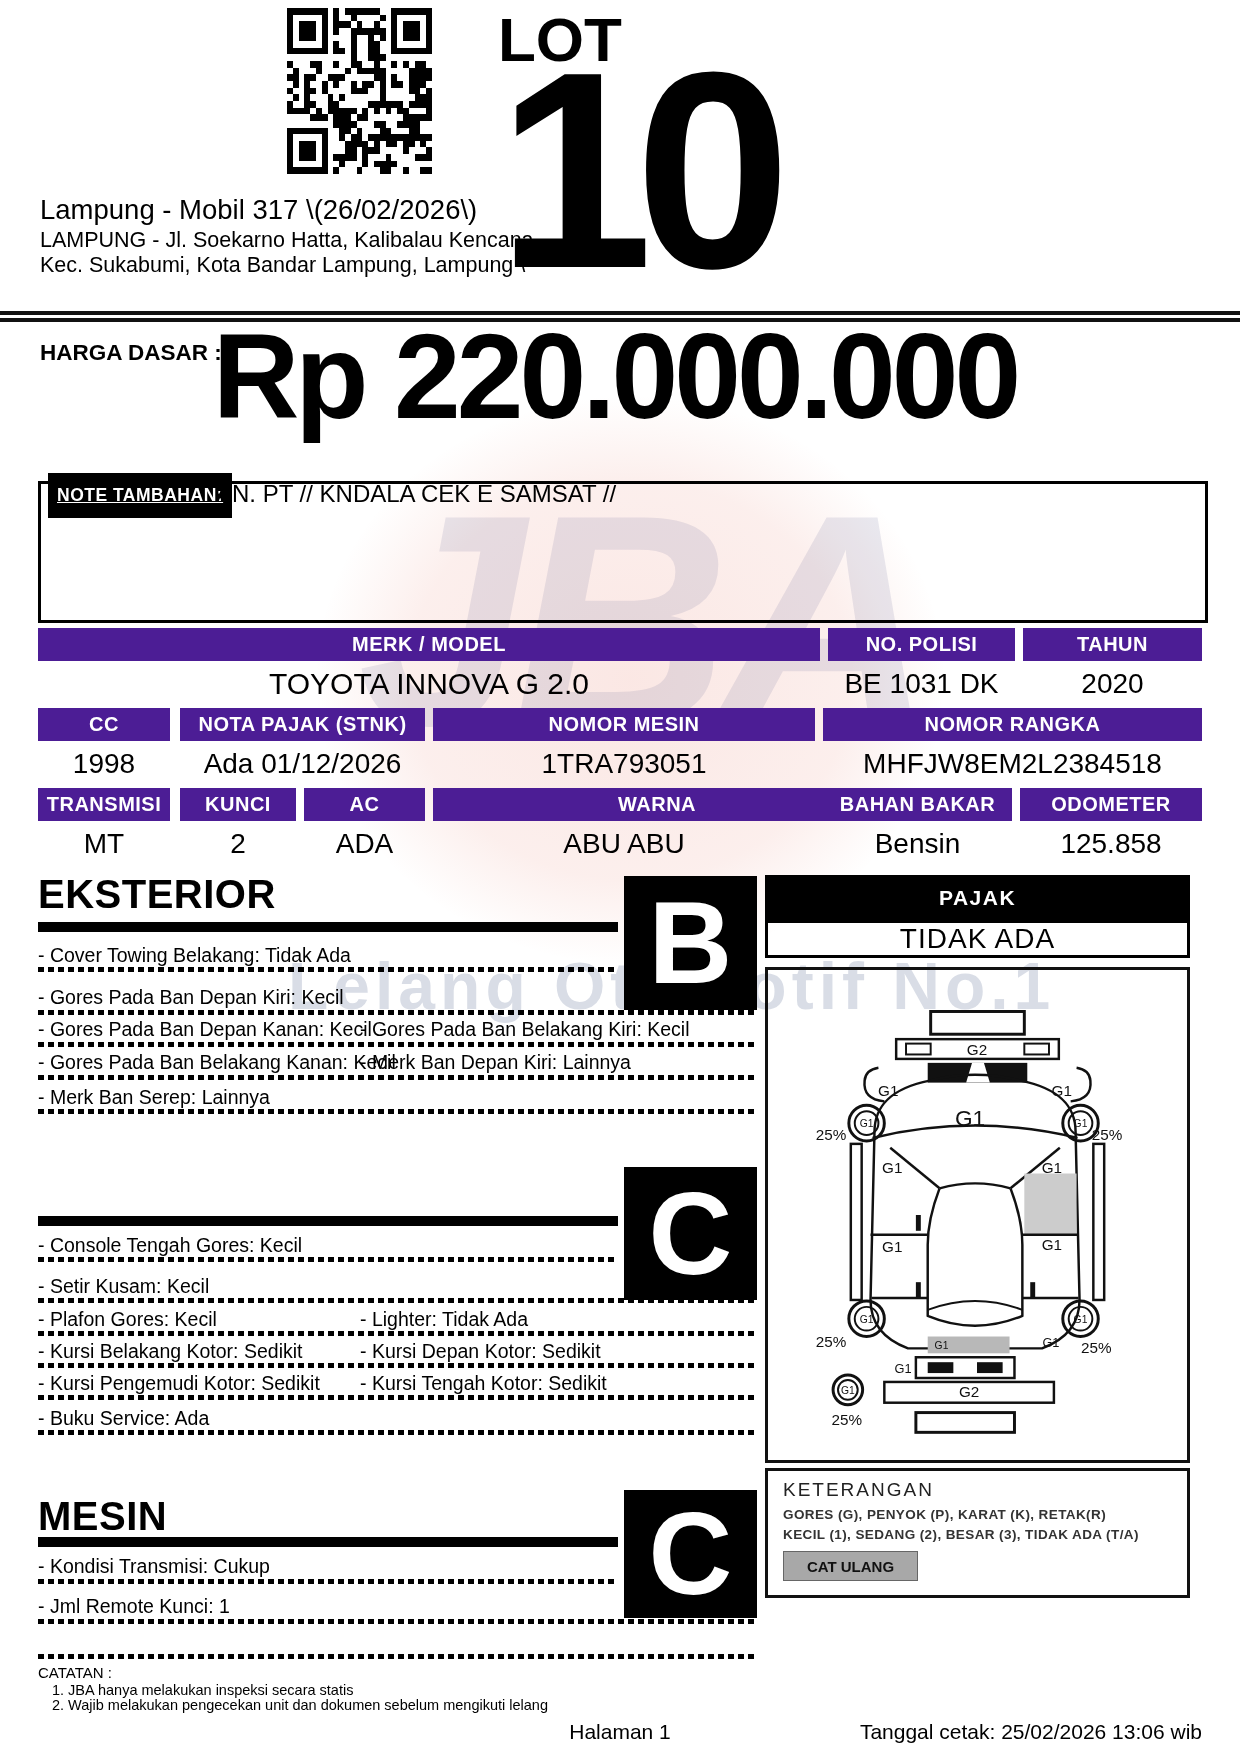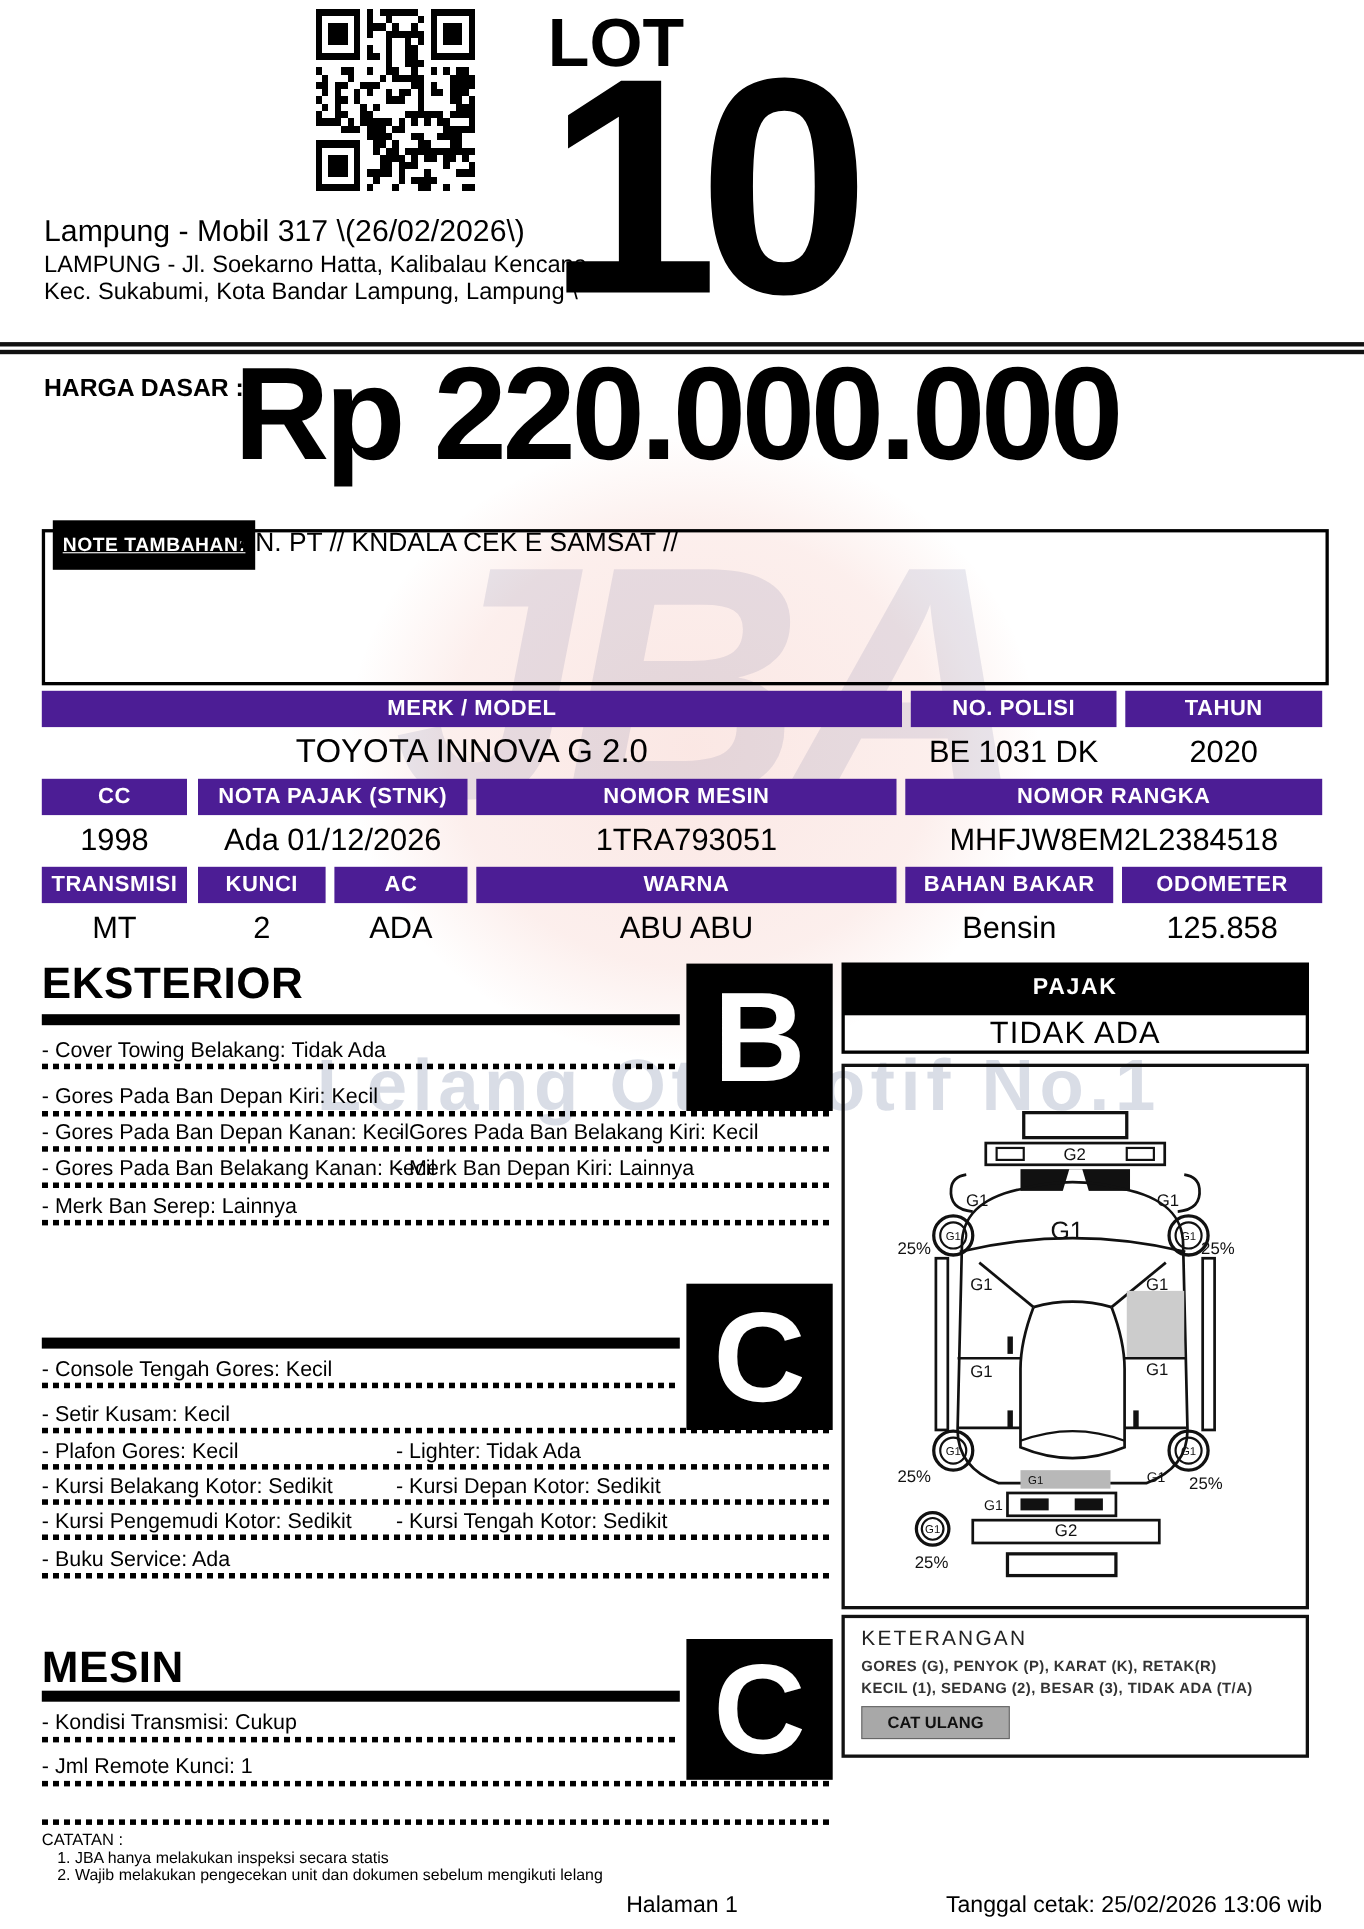--- a/index.html
+++ b/index.html
@@ -319,21 +319,21 @@
     <div class="th" style="left:823px;top:708px;width:379px;">NOMOR RANGKA</div>
     <div class="th" style="left:433px;top:708px;width:382px;">NOMOR MESIN</div>
     <div class="td" style="left:38px;top:743px;width:132px;">1998</div>
     <div class="td" style="left:180px;top:743px;width:245px;">Ada 01/12/2026</div>
     <div class="td" style="left:433px;top:743px;width:382px;">1TRA793051</div>
     <div class="td" style="left:823px;top:743px;width:379px;">MHFJW8EM2L2384518</div>
 
     <div class="th" style="left:38px;top:788px;width:132px;">TRANSMISI</div>
     <div class="th" style="left:180px;top:788px;width:116px;">KUNCI</div>
     <div class="th" style="left:304px;top:788px;width:121px;">AC</div>
-    <div class="th" style="left:433px;top:788px;width:382px;">WARNA</div>
+    <div class="th" style="left:433px;top:788px;width:448px;">WARNA</div>
     <div class="th" style="left:823px;top:788px;width:189px;">BAHAN BAKAR</div>
     <div class="th" style="left:1020px;top:788px;width:182px;">ODOMETER</div>
     <div class="td" style="left:38px;top:823px;width:132px;">MT</div>
     <div class="td" style="left:180px;top:823px;width:116px;">2</div>
     <div class="td" style="left:304px;top:823px;width:121px;">ADA</div>
     <div class="td" style="left:433px;top:823px;width:382px;">ABU ABU</div>
     <div class="td" style="left:823px;top:823px;width:189px;">Bensin</div>
     <div class="td" style="left:1020px;top:823px;width:182px;">125.858</div>
 
     <div class="heading" style="left:38px;top:872px;">EKSTERIOR</div>

